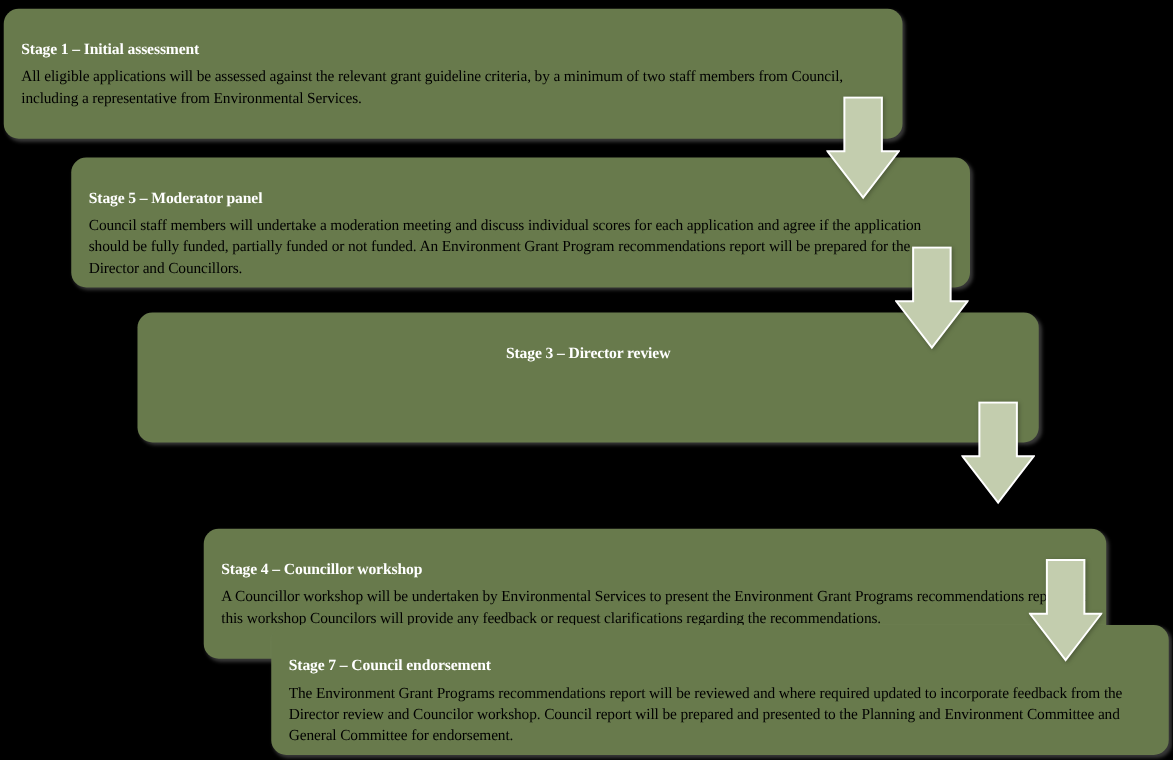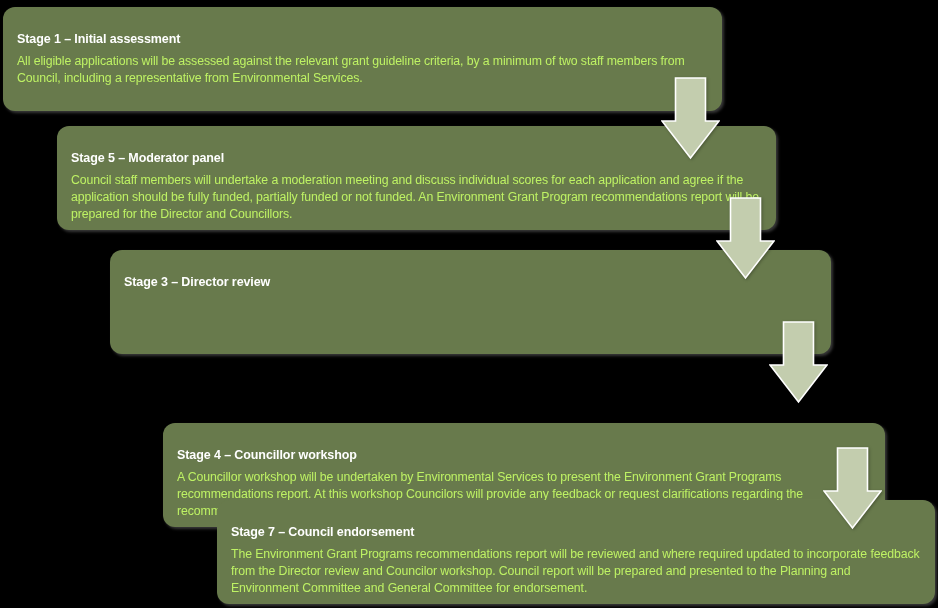--- a/index.html
+++ b/index.html
@@ -13,20 +13,21 @@
     position: relative;
     overflow: hidden;
     font-family: "Liberation Sans", sans-serif;
   }
   #canvas {
     position: absolute;
     left: 0; top: 0;
     width: 938px;
     height: 446px;
     background: #000000;
+    font-family: Liberation Serif, serif;
   }
   .stage-box {
     position: absolute;
     background: #687a4c;
     border-radius: 12px;
     box-sizing: border-box;
     box-shadow: 2px 2px 3px rgba(255,255,255,0.22);
     z-index: 2;
   }
   .stage-inner {
@@ -39,21 +40,21 @@
   .stage-title {
     color: #ffffff;
     font-size: 12.5px;
     font-weight: bold;
     line-height: 16px;
     letter-spacing: -0.1px;
     margin: 0 0 6px 0;
     white-space: nowrap;
   }
   .stage-body {
-    color: #bef264;
+    color: #000000;
     font-size: 12.3px;
     font-weight: normal;
     line-height: 17px;
     letter-spacing: -0.1px;
     margin: 0;
   }
   .arrow {
     position: absolute;
     z-index: 3;
     filter: drop-shadow(1px 1px 1.5px rgba(0,0,0,0.28));
@@ -84,21 +85,21 @@
       <p class="stage-body">Council staff members will undertake a moderation meeting and discuss individual scores for each application and agree if the application should be fully funded, partially funded or not funded.  An Environment Grant Program recommendations report will be prepared for the Director and Councillors.</p>
     </div>
   </div>
 
   <div class="arrow" style="left:716px; top:197px; width:59px; height:83px;">
     <svg width="59" height="83" viewBox="0 0 59 83">
       <polygon points="14.5,1 44.5,1 44.5,44 58,44 29.5,81 1,44 14.5,44" fill="#c3cdae" stroke="#ffffff" stroke-width="1.6"></polygon>
     </svg>
   </div>
 
-  <div class="stage-box" style="left:110px; top:250px; width:721px; height:104px;">
+  <div class="stage-box" style="left:110px; top:250px; width:721px; height:104px;text-align:center;">
     <div class="stage-inner">
       <p class="stage-title">Stage 3 – Director review</p>
     </div>
   </div>
 
   <div class="arrow" style="left:769px; top:321px; width:59px; height:83px;">
     <svg width="59" height="83" viewBox="0 0 59 83">
       <polygon points="14.5,1 44.5,1 44.5,44 58,44 29.5,81 1,44 14.5,44" fill="#c3cdae" stroke="#ffffff" stroke-width="1.6"></polygon>
     </svg>
   </div>

